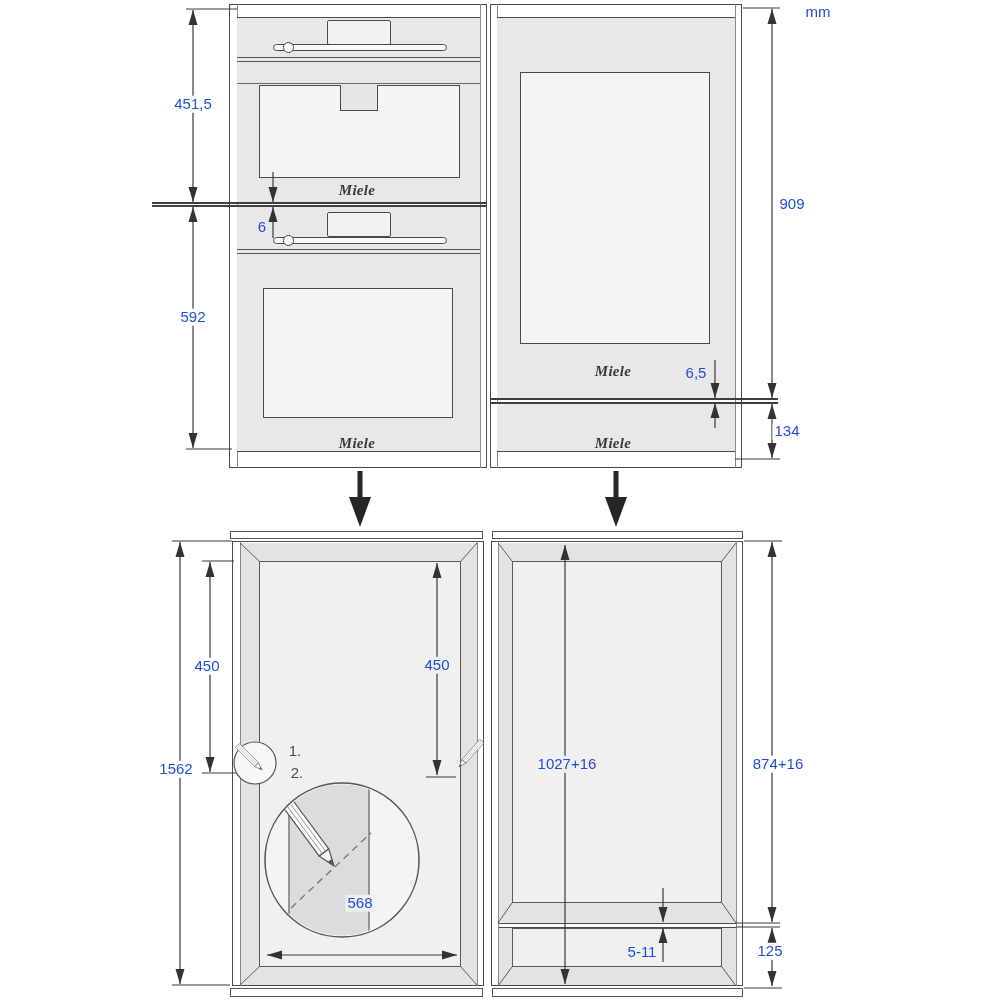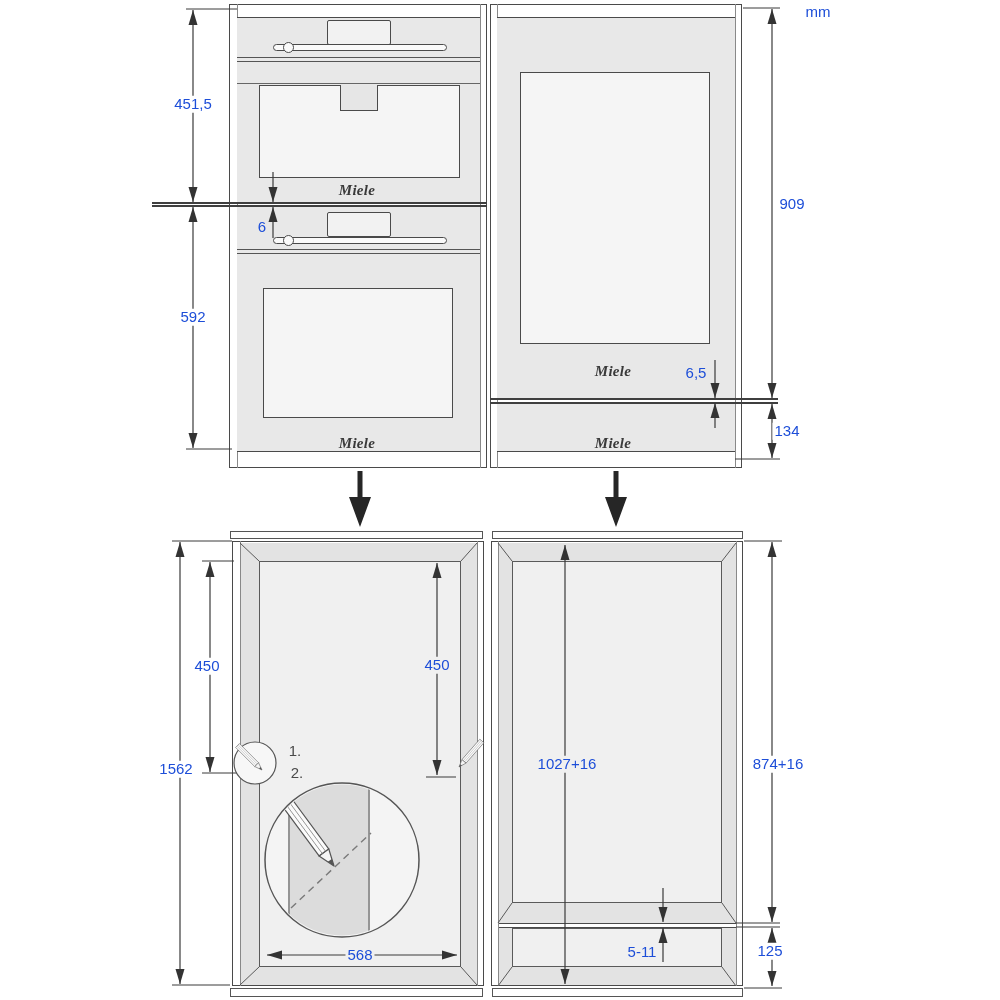--- a/index.html
+++ b/index.html
@@ -186,21 +186,21 @@
   <div class="lbl" style="left:193px;top:104px;">451,5</div>
   <div class="lbl nobg" style="left:262px;top:227px;">6</div>
   <div class="lbl" style="left:193px;top:317px;">592</div>
   <div class="lbl" style="left:772px;top:204px;margin-left:20px;">909</div>
   <div class="lbl nobg" style="left:696px;top:373px;">6,5</div>
   <div class="lbl" style="left:771px;top:431px;margin-left:16px;">134</div>
 
   <div class="lbl" style="left:176px;top:769px;">1562</div>
   <div class="lbl" style="left:207px;top:666px;">450</div>
   <div class="lbl litebg" style="left:437px;top:665px;">450</div>
-  <div class="lbl litebg" style="left:360px;top:955px;">568</div>
+  <div class="lbl litebg" style="left:360px;top:903px;">568</div>
   <div class="lbl litebg" style="left:567px;top:764px;">1027+16</div>
   <div class="lbl" style="left:778px;top:764px;text-align:center;">874+16</div>
   <div class="lbl nobg" style="left:642px;top:952px;">5-11</div>
   <div class="lbl" style="left:770px;top:951px;">125</div>
 
   <div class="lbl step nobg" style="left:295px;top:751px;">1.</div>
   <div class="lbl step nobg" style="left:297px;top:773px;">2.</div>
 
 </div>
 

